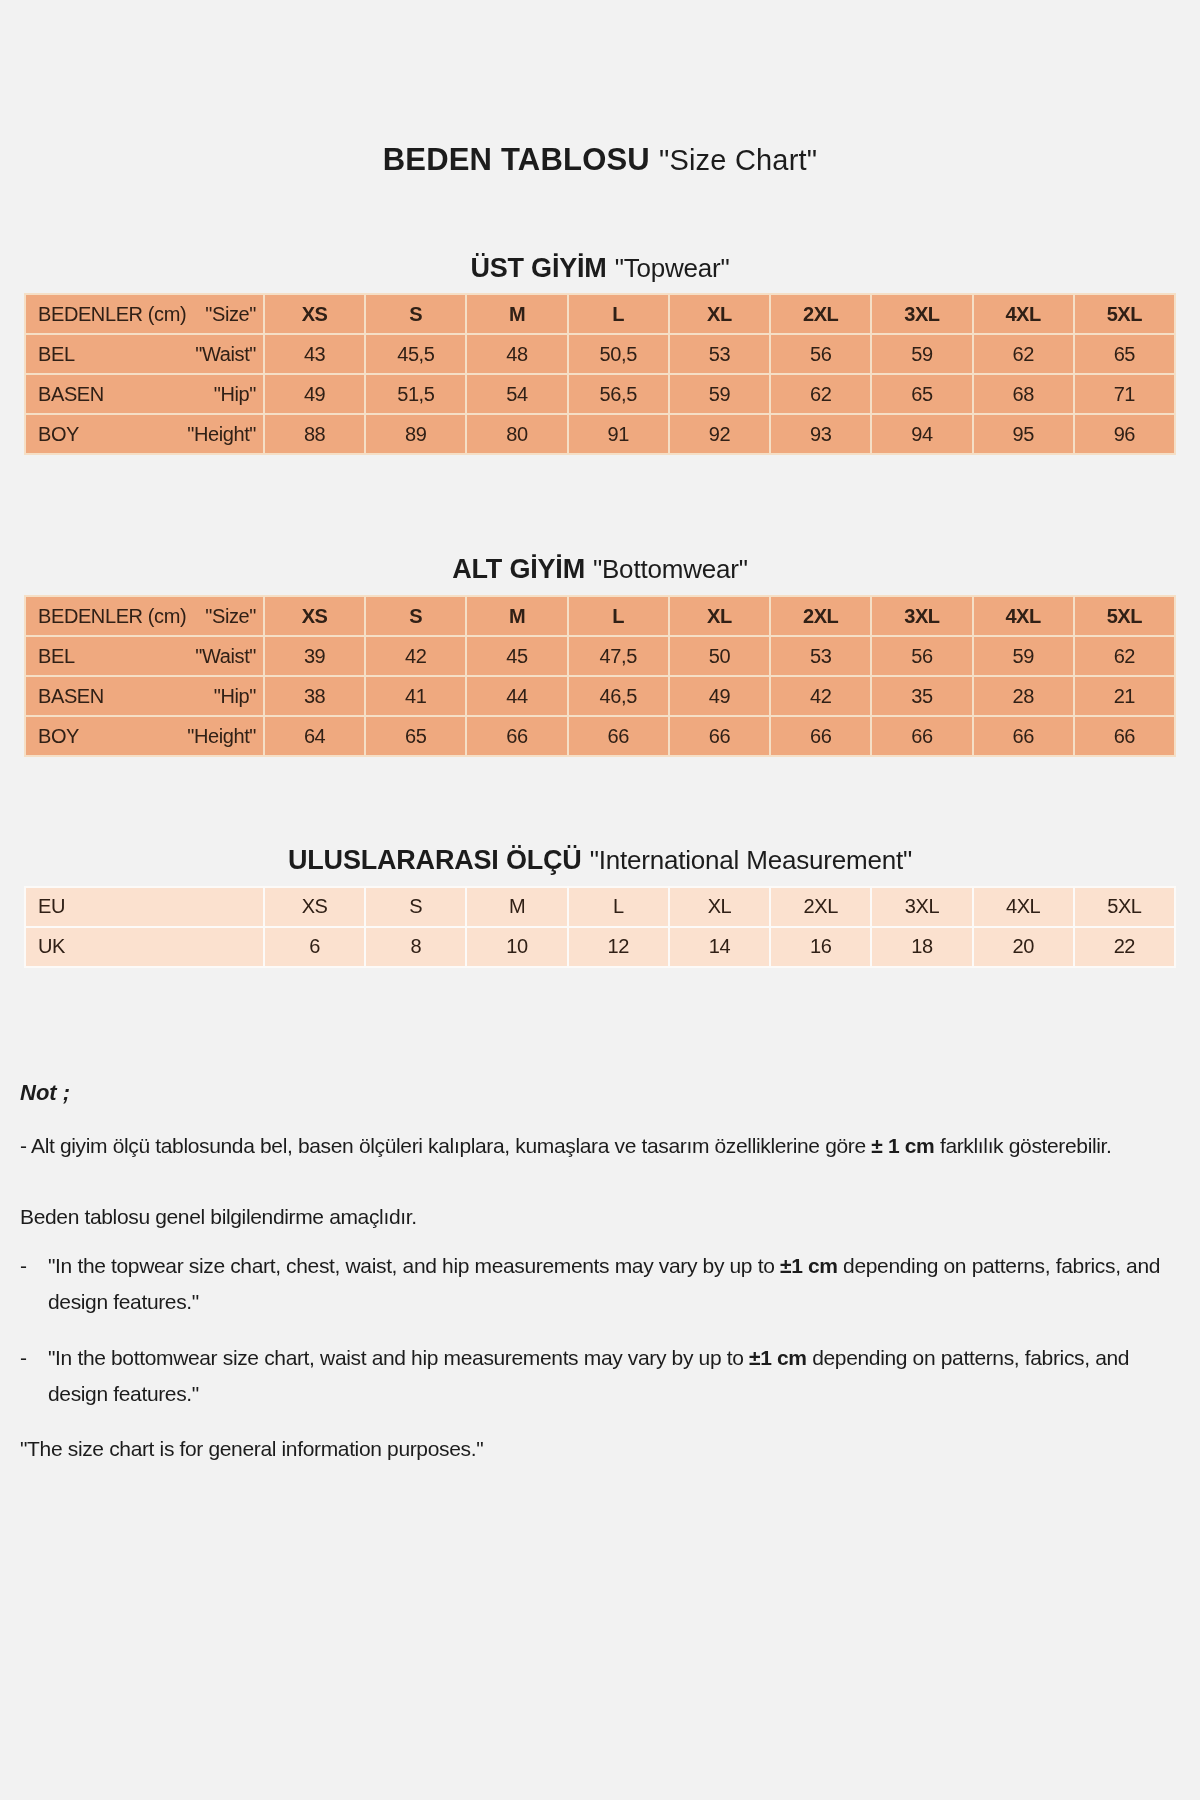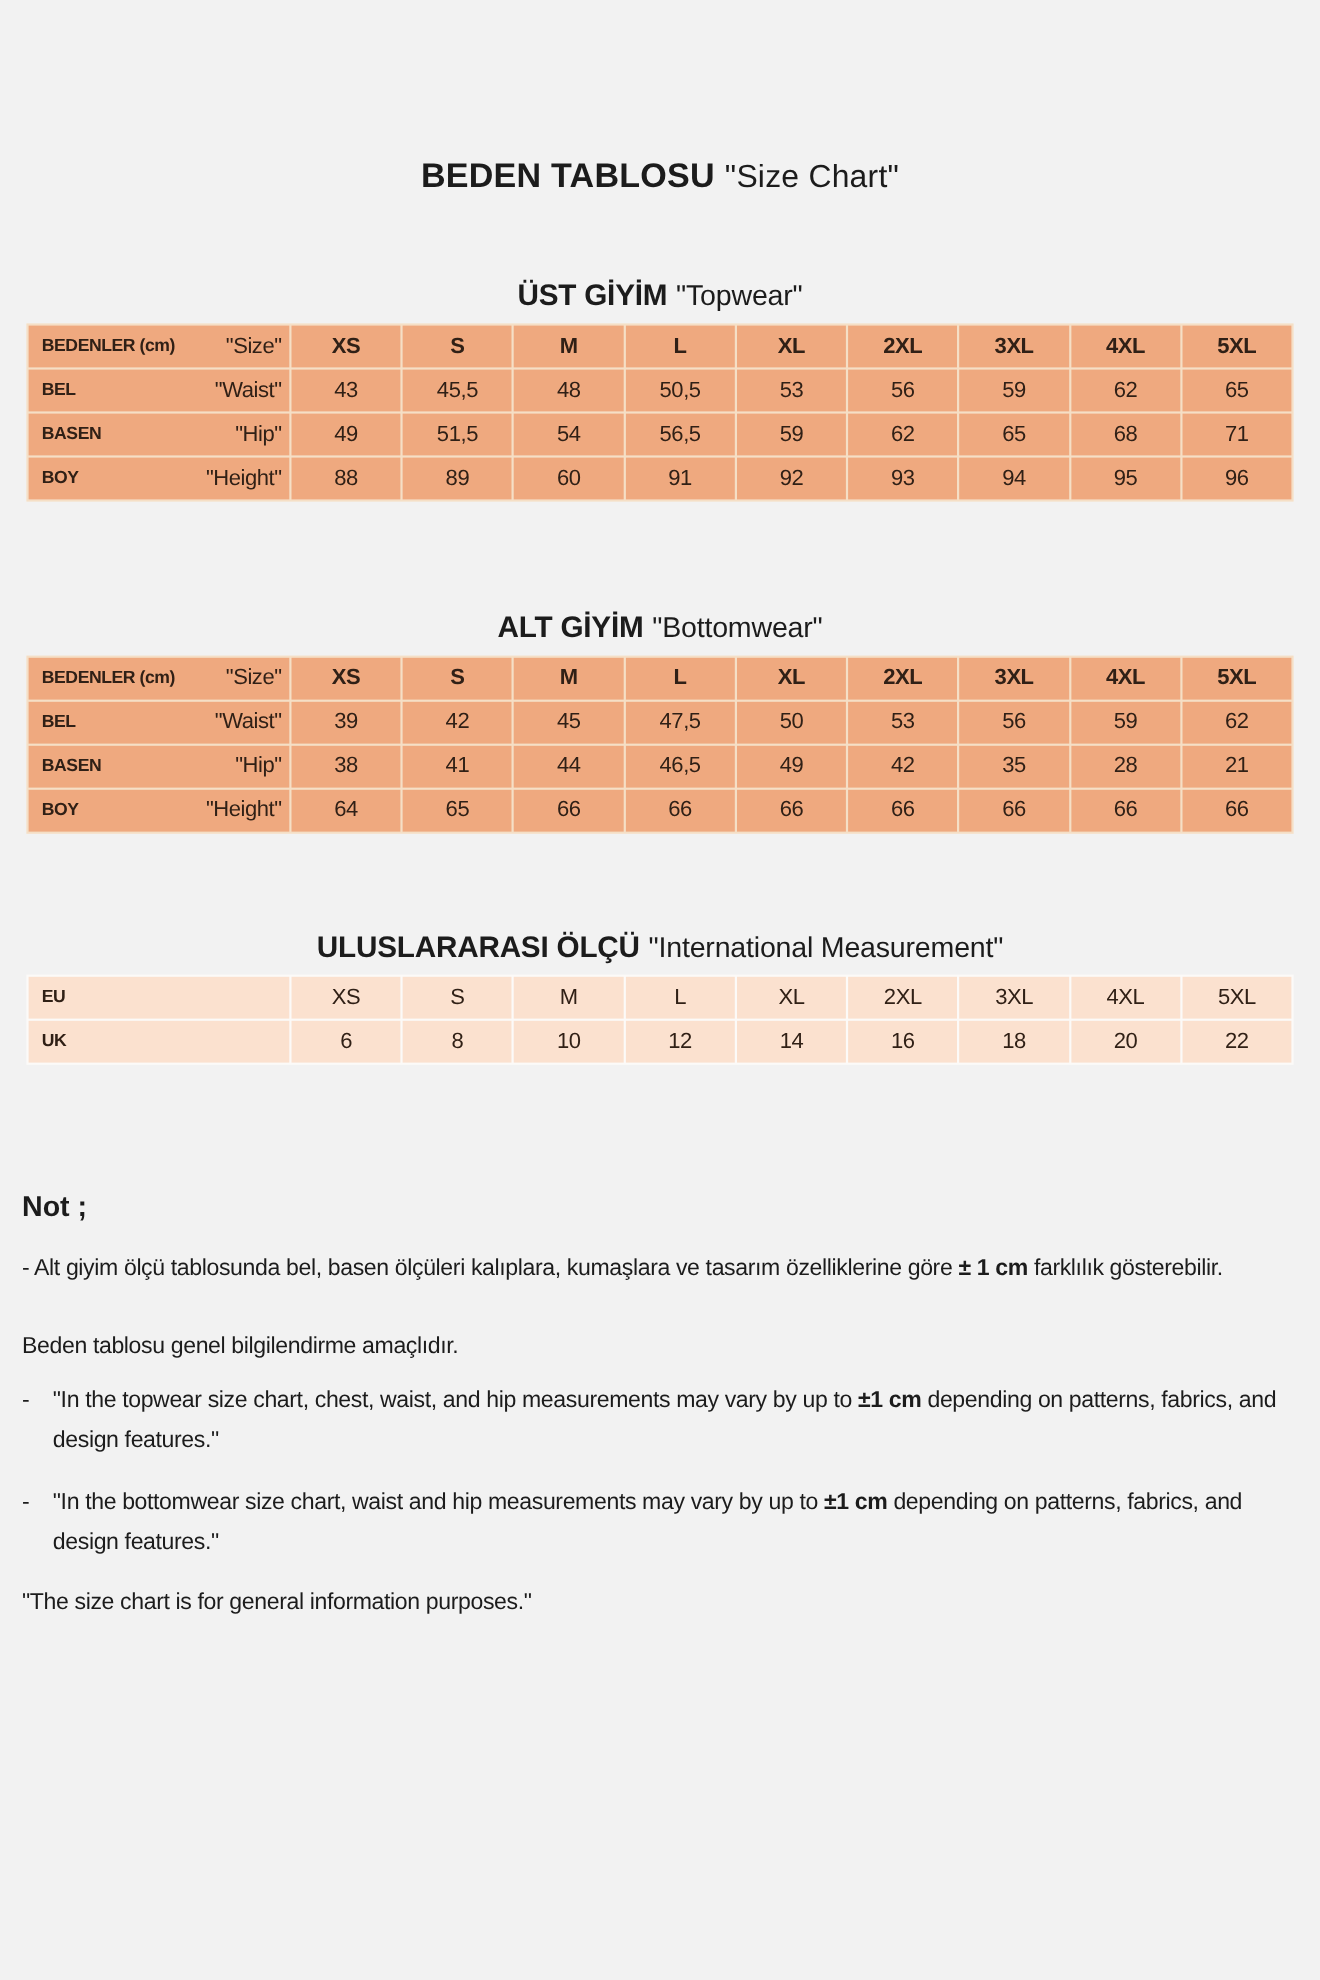--- a/index.html
+++ b/index.html
@@ -69,39 +69,39 @@
   }
   table.size-table .col-label { width: 237px; }
   td.lbl-cell { padding: 0 !important; }
   .lbl-in {
     display: flex;
     justify-content: space-between;
     align-items: center;
     padding: 0 7px 0 12px;
     height: 100%;
   }
-  .lbl-name { font-weight: 700; font-size: 16px; }
+  .lbl-name { font-weight: 400; font-size: 20px; }
   .lbl-quote { font-weight: 400; font-size: 20px; }
   td.head-cell { font-weight: 700; }
   td.val-cell { font-weight: 400; }
 
   table.light {
     background: var(--table-light-grid);
   }
   table.light td { background: var(--table-light-fill); }
   table.light td.val-cell, table.light td.size-plain { font-weight: 400; }
 
   
   .notes {
     margin: 106px 20px 0 20px;
     font-size: 21px;
     line-height: 1.72;
     letter-spacing: -0.35px;
   }
-  .note-h { font-size: 26px; font-weight: 700; letter-spacing: 0; }
+  .note-h { font-size: 22px; font-weight: 700; letter-spacing: 0; font-style: italic; }
   .p-tr1 { margin-top: 28px; }
   .p-tr2 { margin-top: 16px; }
   .p-general { margin-top: 35px; }
   .note-h-en { margin-top: 25px; }
   .bullet { display: flex; margin-top: 13px; }
   .bullet + .bullet { margin-top: 20px; }
   .bullet .marker { width: 28px; flex: 0 0 28px; }
   .bullet .b-text { flex: 1; }
   .p-final { margin-top: 19px; }
   b.seg { font-weight: 700; }
@@ -186,21 +186,21 @@
       </tr>
       <tr>
         <td class="lbl-cell">
           <div class="lbl-in">
             <span class="lbl-name">BOY</span>
             <span class="lbl-quote">"Height"</span>
           </div>
         </td>
         <td class="val-cell">88</td>
         <td class="val-cell">89</td>
-        <td class="val-cell">60</td>
+        <td class="val-cell">80</td>
         <td class="val-cell">91</td>
         <td class="val-cell">92</td>
         <td class="val-cell">93</td>
         <td class="val-cell">94</td>
         <td class="val-cell">95</td>
         <td class="val-cell">96</td>
       </tr>
     </tbody>
   </table>
 

